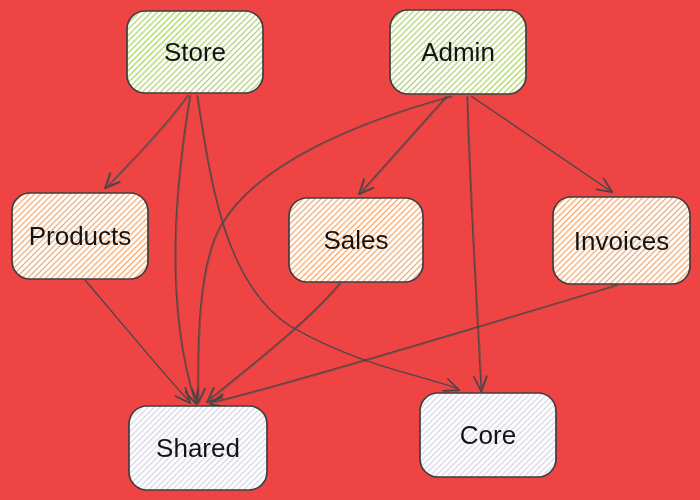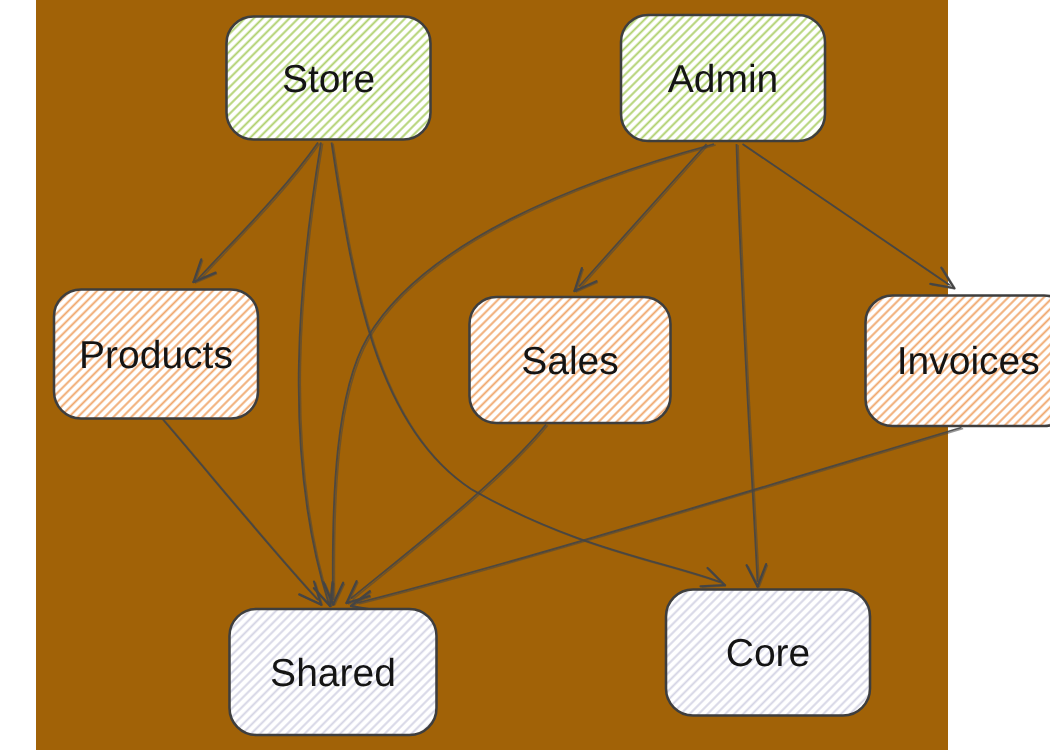--- a/index.html
+++ b/index.html
@@ -6,24 +6,23 @@
     margin: 0;
     padding: 0;
     background: #ffffff;
     width: 700px;
     height: 500px;
     overflow: hidden;
     font-family: "Liberation Sans", sans-serif;
   }
   .diagram-wrap {
     position: relative;
-    width: 608px;
+    width: 700px;
     height: 500px;
-    background: #a16207;
-    margin-left: 24px;
+    background: #ef4444;
   }
   svg {
     display: block;
   }
   text.node-label {
     font-family: "Liberation Sans", sans-serif;
     font-size: 26px;
     fill: #141414;
     text-anchor: middle;
   }

